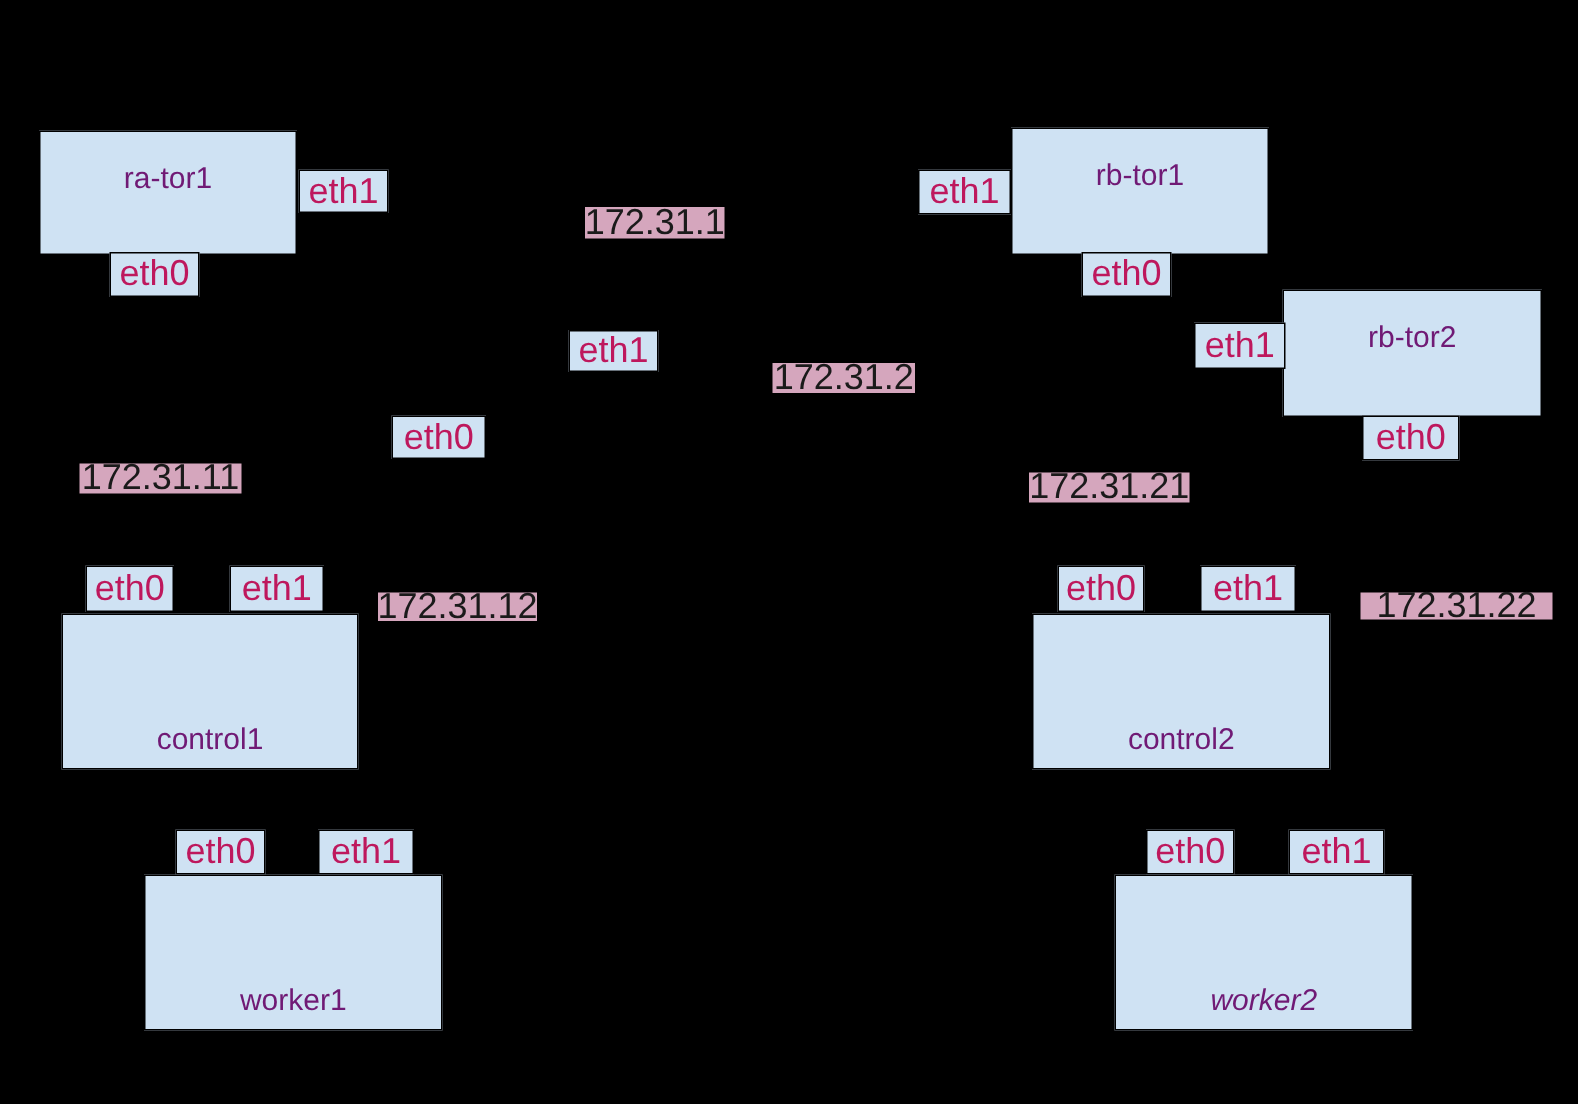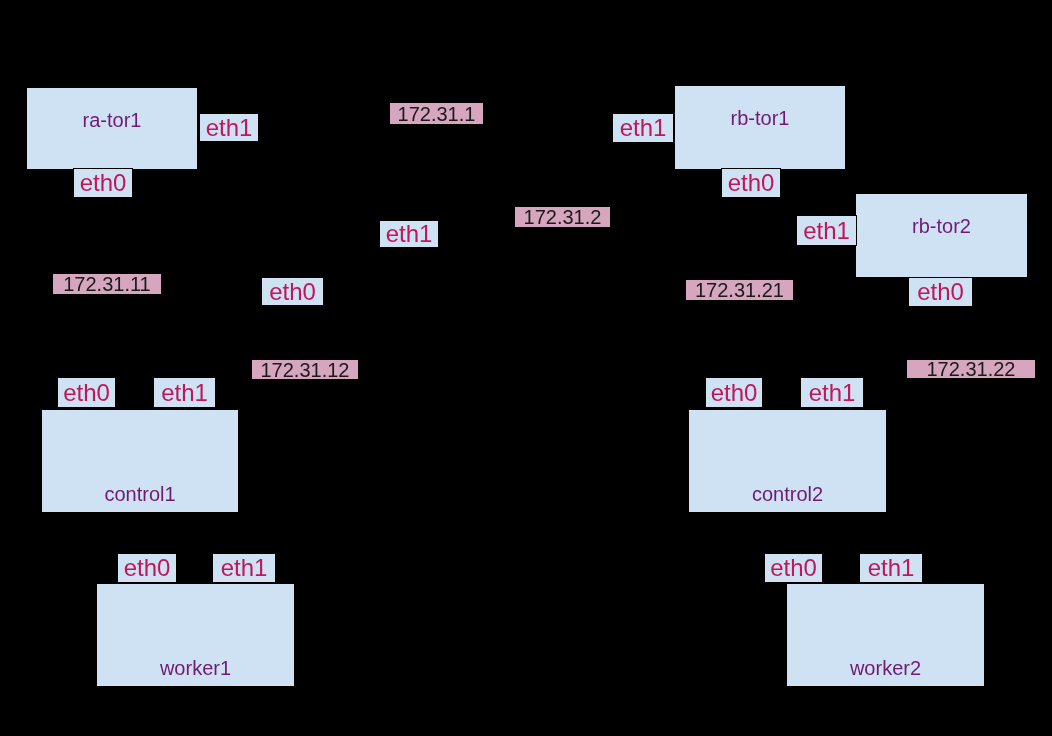--- a/index.html
+++ b/index.html
@@ -38,25 +38,26 @@
     display:flex; align-items:center; justify-content:center;
     font-size:24px;
     color:#be185d;
     z-index:3;
   }
   .ip {
     position:absolute;
     background:var(--ip-fill, #d5a6bd);
     box-sizing:border-box;
     display:flex; align-items:center; justify-content:center;
-    font-size:20px;
+    font-size:24px;
     line-height:20px;
     color:#1a1a1a;
     white-space:nowrap;
     z-index:2;
+    margin-top:35px;
   }
 </style>
 </head>
 <body>
 
 <div class="canvas">
 
   <div class="node" style="left:26px; top:87px; width:172px; height:83px;">
     <span class="label upper">ra-tor1</span>
   </div>
@@ -91,21 +92,21 @@
   </div>
 
   <div class="port" style="left:705px; top:377px; width:58px; height:31px;">eth0</div>
   <div class="port" style="left:800px; top:377px; width:64px; height:31px;">eth1</div>
   <div class="node" style="left:688px; top:409px; width:199px; height:104px;">
     <span class="label lower">control2</span>
   </div>
 
   <div class="port" style="left:764px; top:553px; width:59px; height:30px;">eth0</div>
   <div class="port" style="left:859px; top:553px; width:64px; height:30px;">eth1</div>
-  <div class="node" style="left:786px; top:583px; width:199px; height:104px;">
+  <div class="node" style="left:743px; top:583px; width:199px; height:104px;font-style:italic;">
     <span class="label lower">worker2</span>
   </div>
 
   <div class="ip" style="left:390px; top:103px; width:93px; height:21px;">172.31.1</div>
   <div class="ip" style="left:515px; top:207px; width:95px; height:20px;">172.31.2</div>
   <div class="ip" style="left:53px; top:274px; width:108px; height:20px;">172.31.11</div>
   <div class="ip" style="left:252px; top:360px; width:106px; height:19px;">172.31.12</div>
   <div class="ip" style="left:686px; top:280px; width:107px; height:20px;">172.31.21</div>
   <div class="ip" style="left:907px; top:360px; width:128px; height:18px;">172.31.22</div>
 

